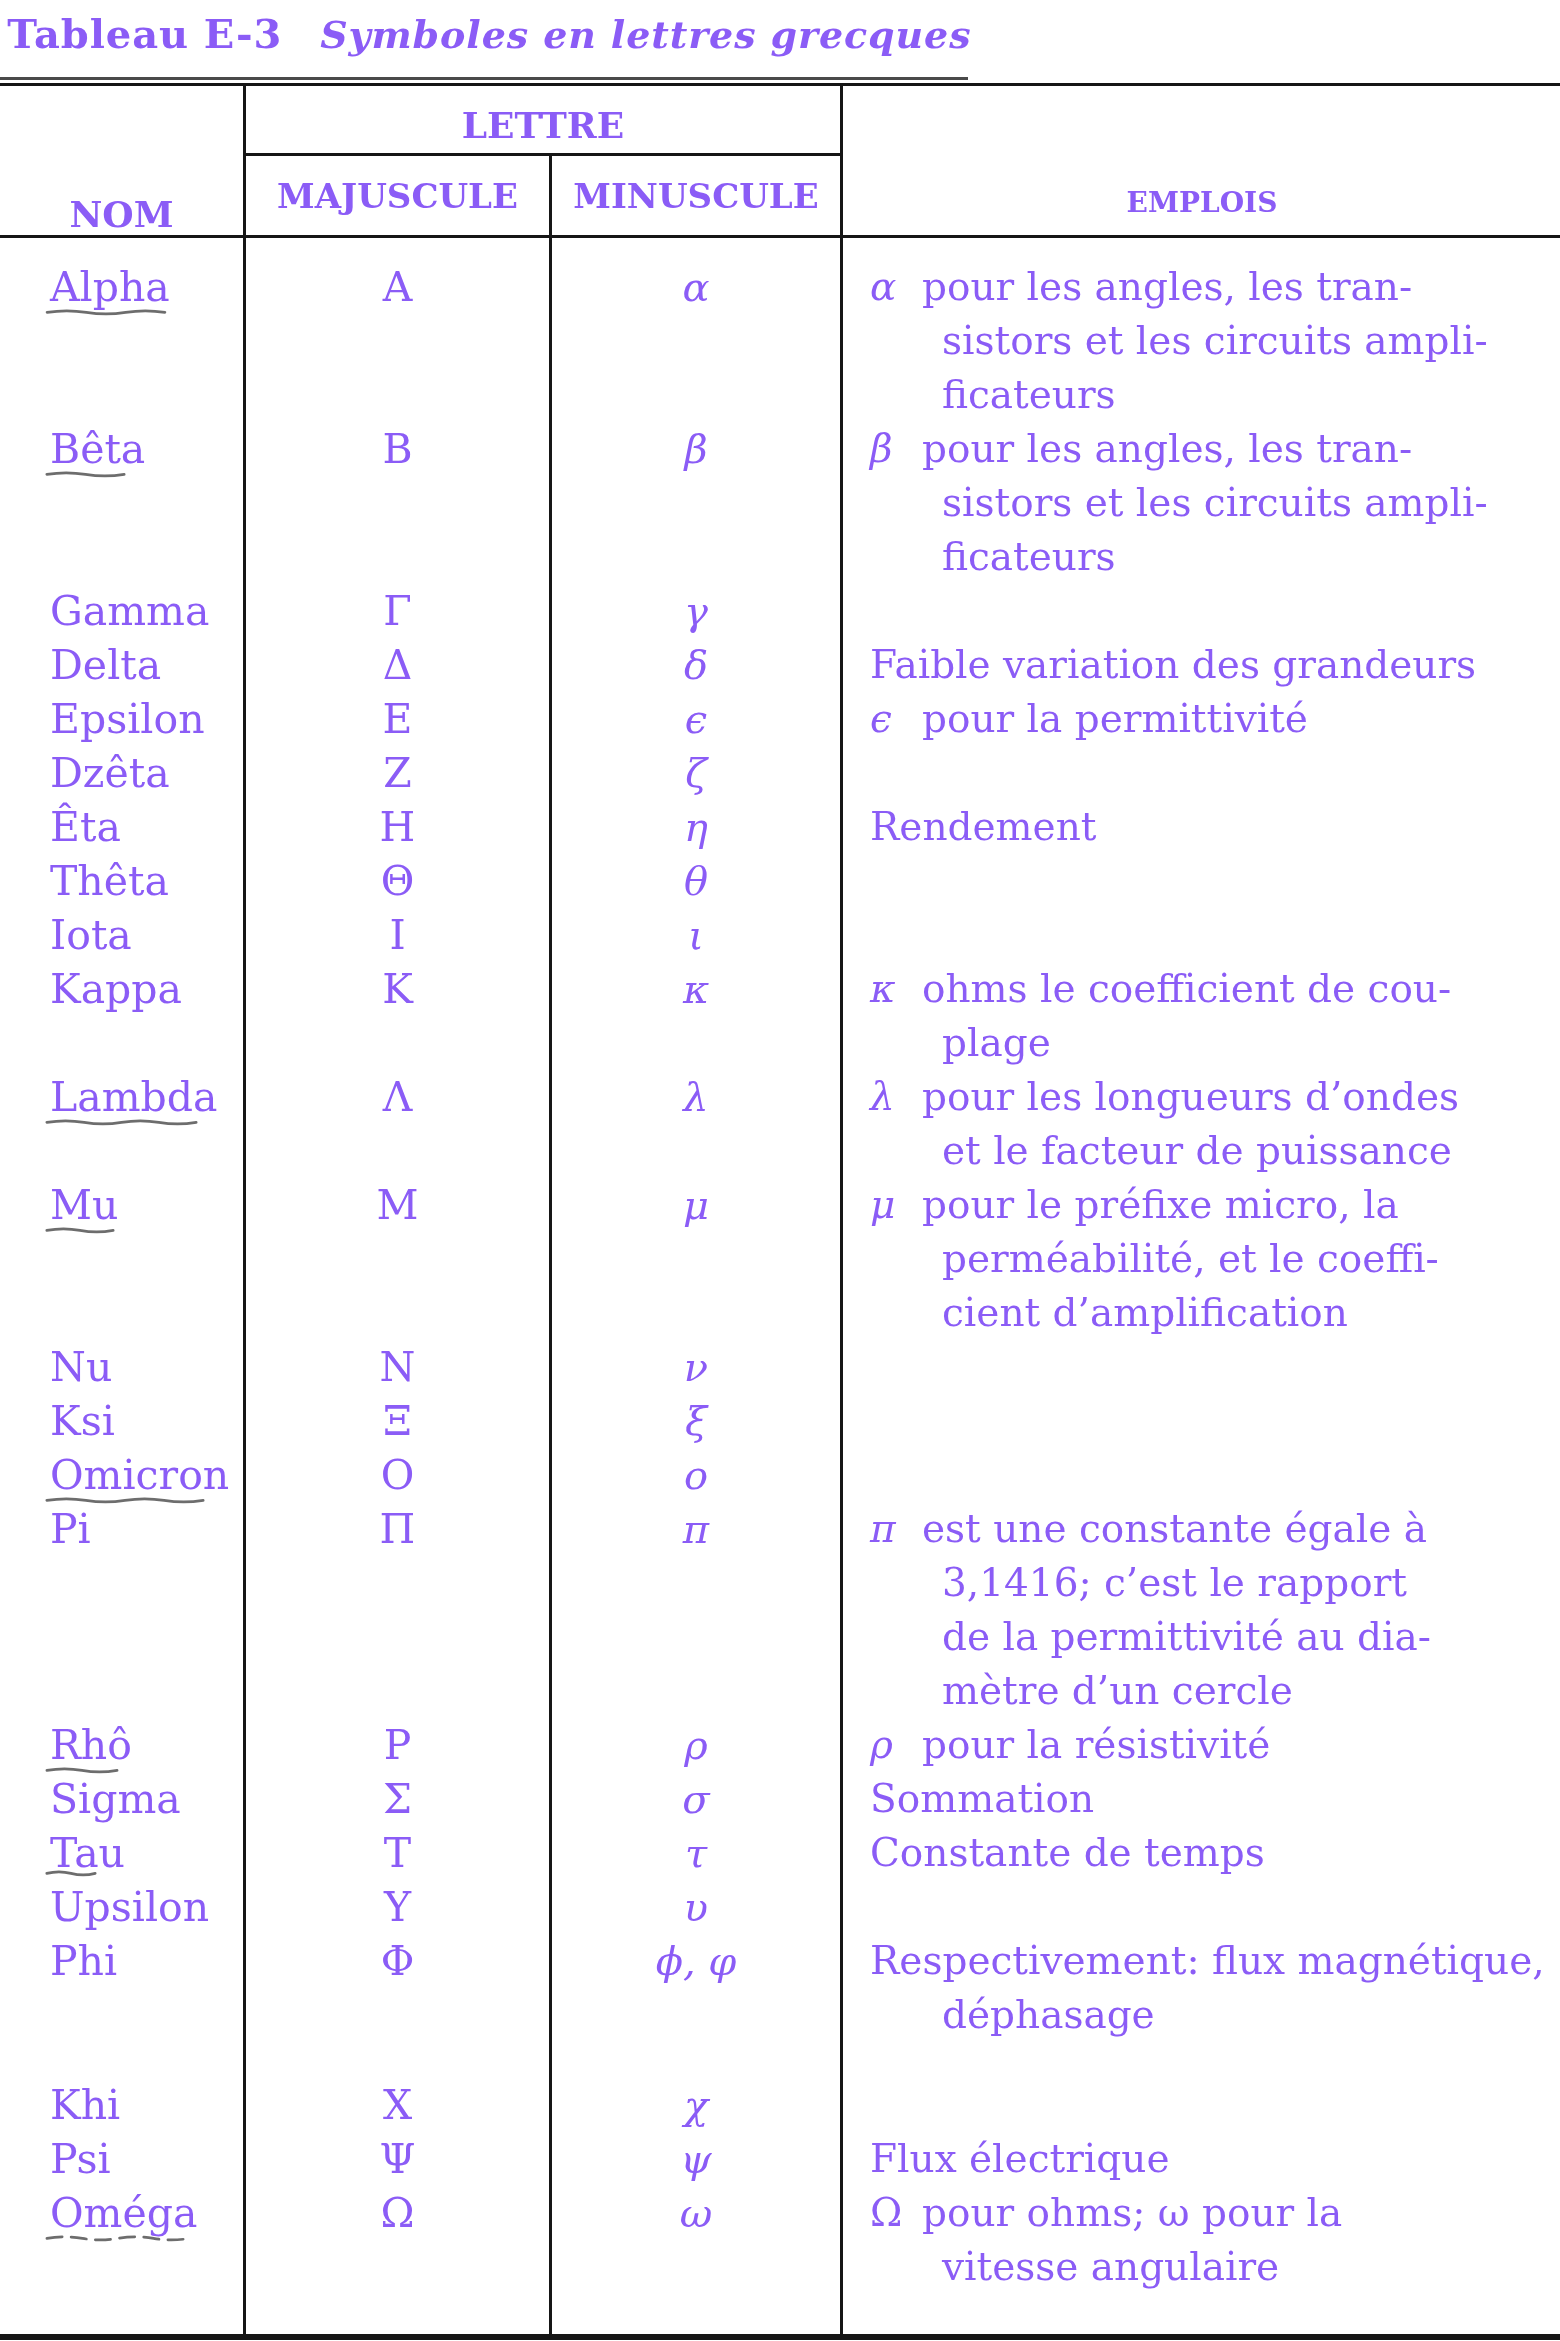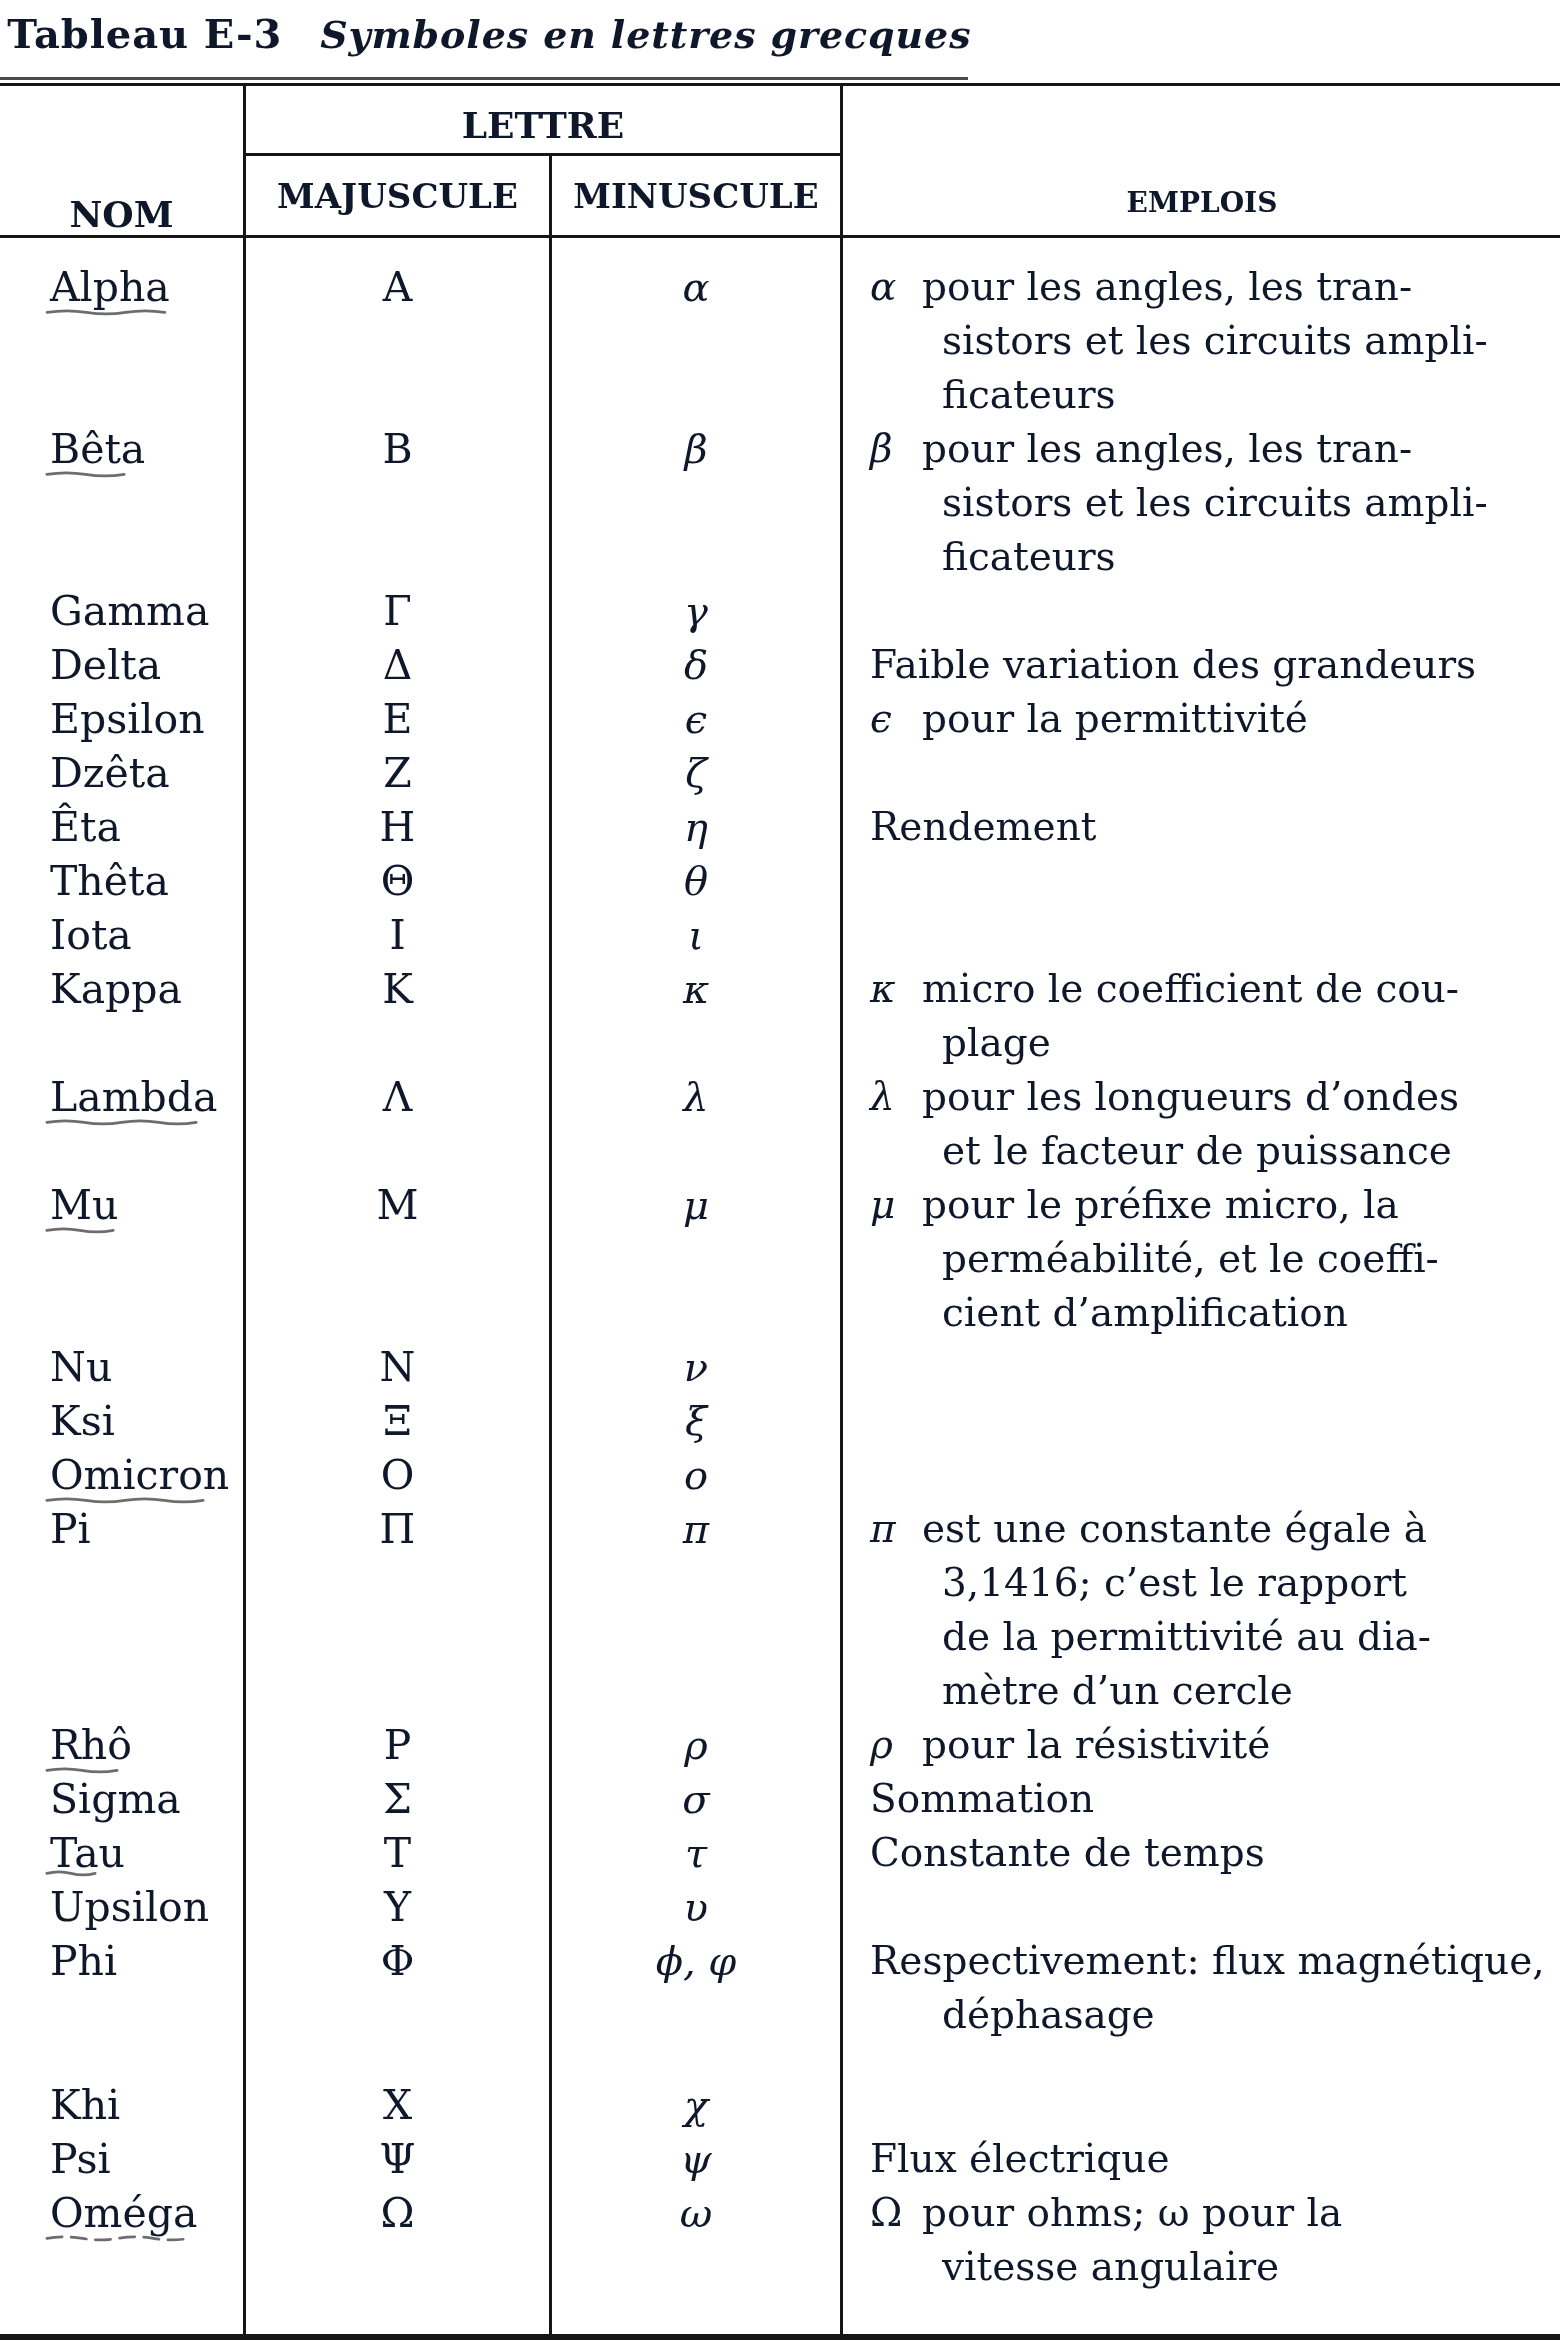--- a/index.html
+++ b/index.html
@@ -1,21 +1,21 @@
 <!DOCTYPE html>
 <html style="font-size:14.4px"><head>
 <meta charset="utf-8">
 <style>
   html,body{margin:0;padding:0;background:#e9e9e9;}
   .page{
     position:relative;
     width:1561px;height:2342px;
     margin:0 auto;
     background:#ffffff;
-    color:#0f172a;
+    color:#8b5cf6;
     font-family:"DejaVu Serif","Liberation Serif",serif;
     overflow:hidden;
     box-sizing:border-box;
     padding:5.4px 0 0 0;
   }
   
   .title{
     padding-left:7.2px;
     height:58px;
     line-height:58px;
@@ -168,21 +168,21 @@
           <div class="c-nom"><span class="nm">Iota</span></div>
           <div class="c-maj">I</div>
           <div class="c-min">ι</div>
           <div class="c-emp"></div>
         </div>
         <div class="row">
           <div class="c-nom"><span class="nm">Kappa</span></div>
           <div class="c-maj">K</div>
           <div class="c-min">κ</div>
           <div class="c-emp">
-            <div class="line"><span class="sym">κ</span><span>micro le coefficient de cou-</span></div>
+            <div class="line"><span class="sym">κ</span><span>ohms le coefficient de cou-</span></div>
             <div class="line wrap">plage</div>
           </div>
         </div>
         <div class="row">
           <div class="c-nom"><span class="nm">Lambda<svg width="153" height="10.8" viewBox="0 0 170 12" class="mark below">
                 <path d="M2 6 Q 22.8 2.5 43.5 6 Q 64.3 9.5 85.0 6 Q 105.8 2.5 126.5 6 Q 147.3 9.5 168.0 6" fill="none" stroke="#3c3c3c" stroke-width="3" stroke-linecap="round" opacity="0.75"></path>
               </svg></span></div>
           <div class="c-maj">Λ</div>
           <div class="c-min">λ</div>
           <div class="c-emp">

